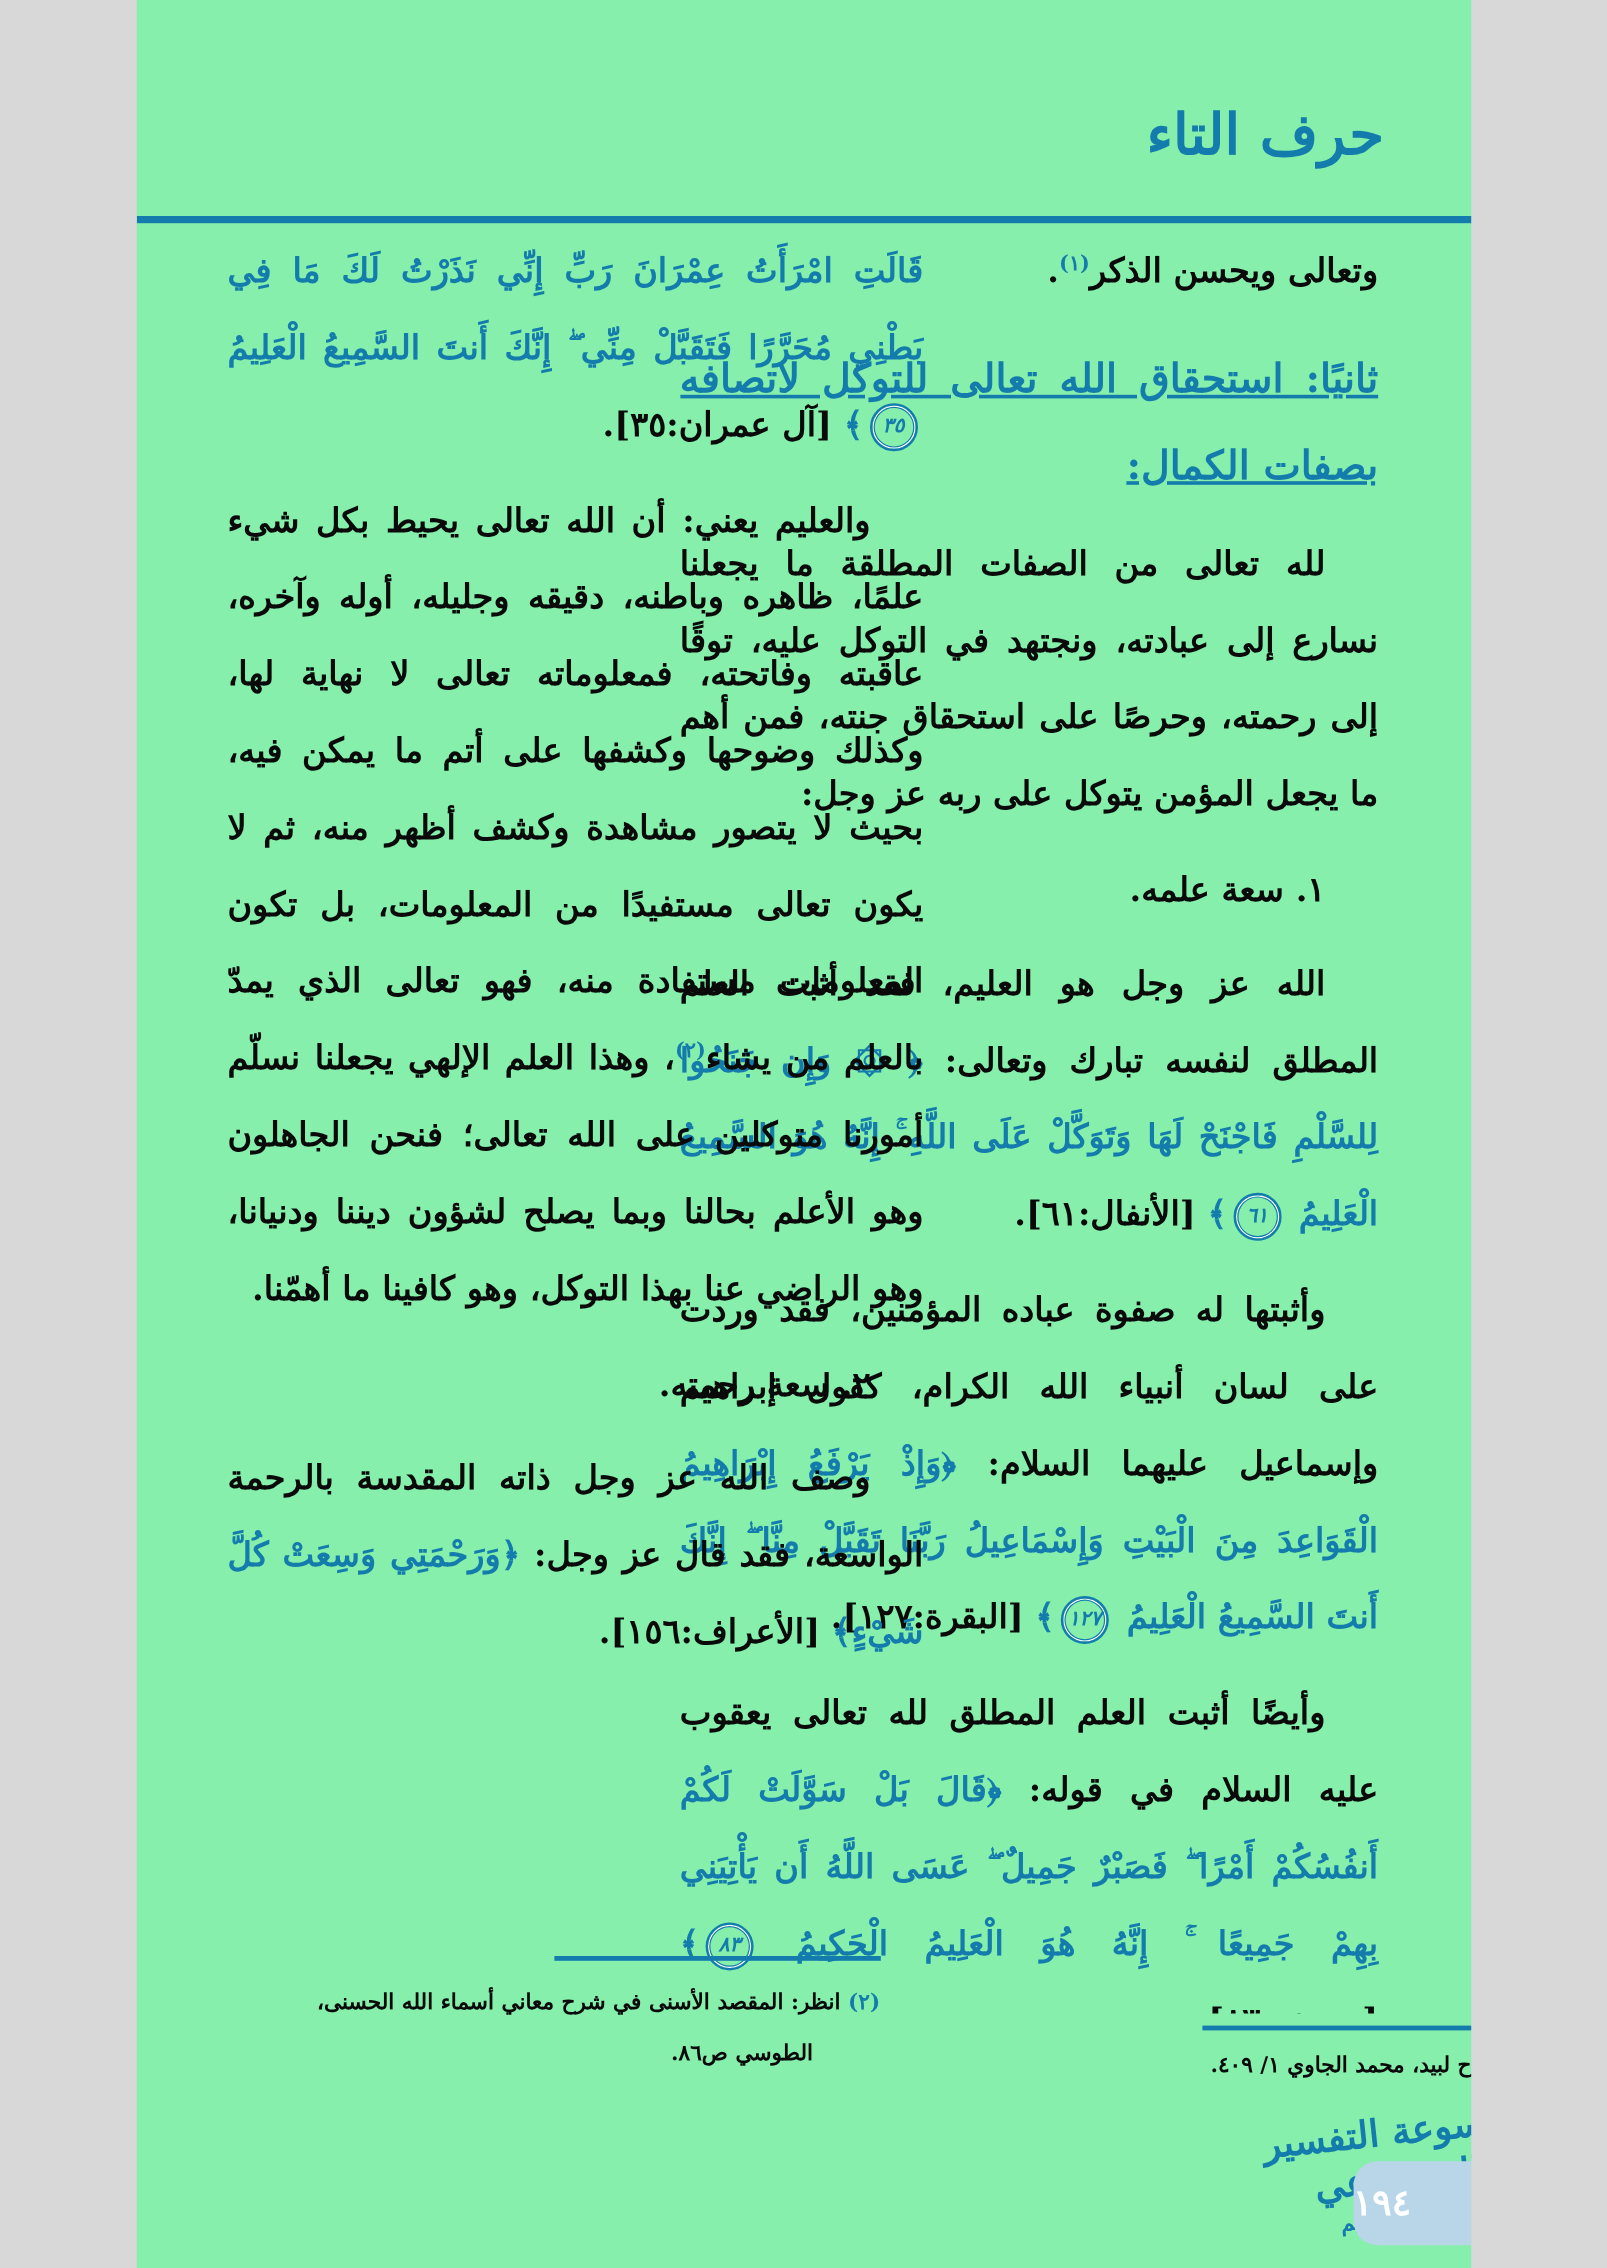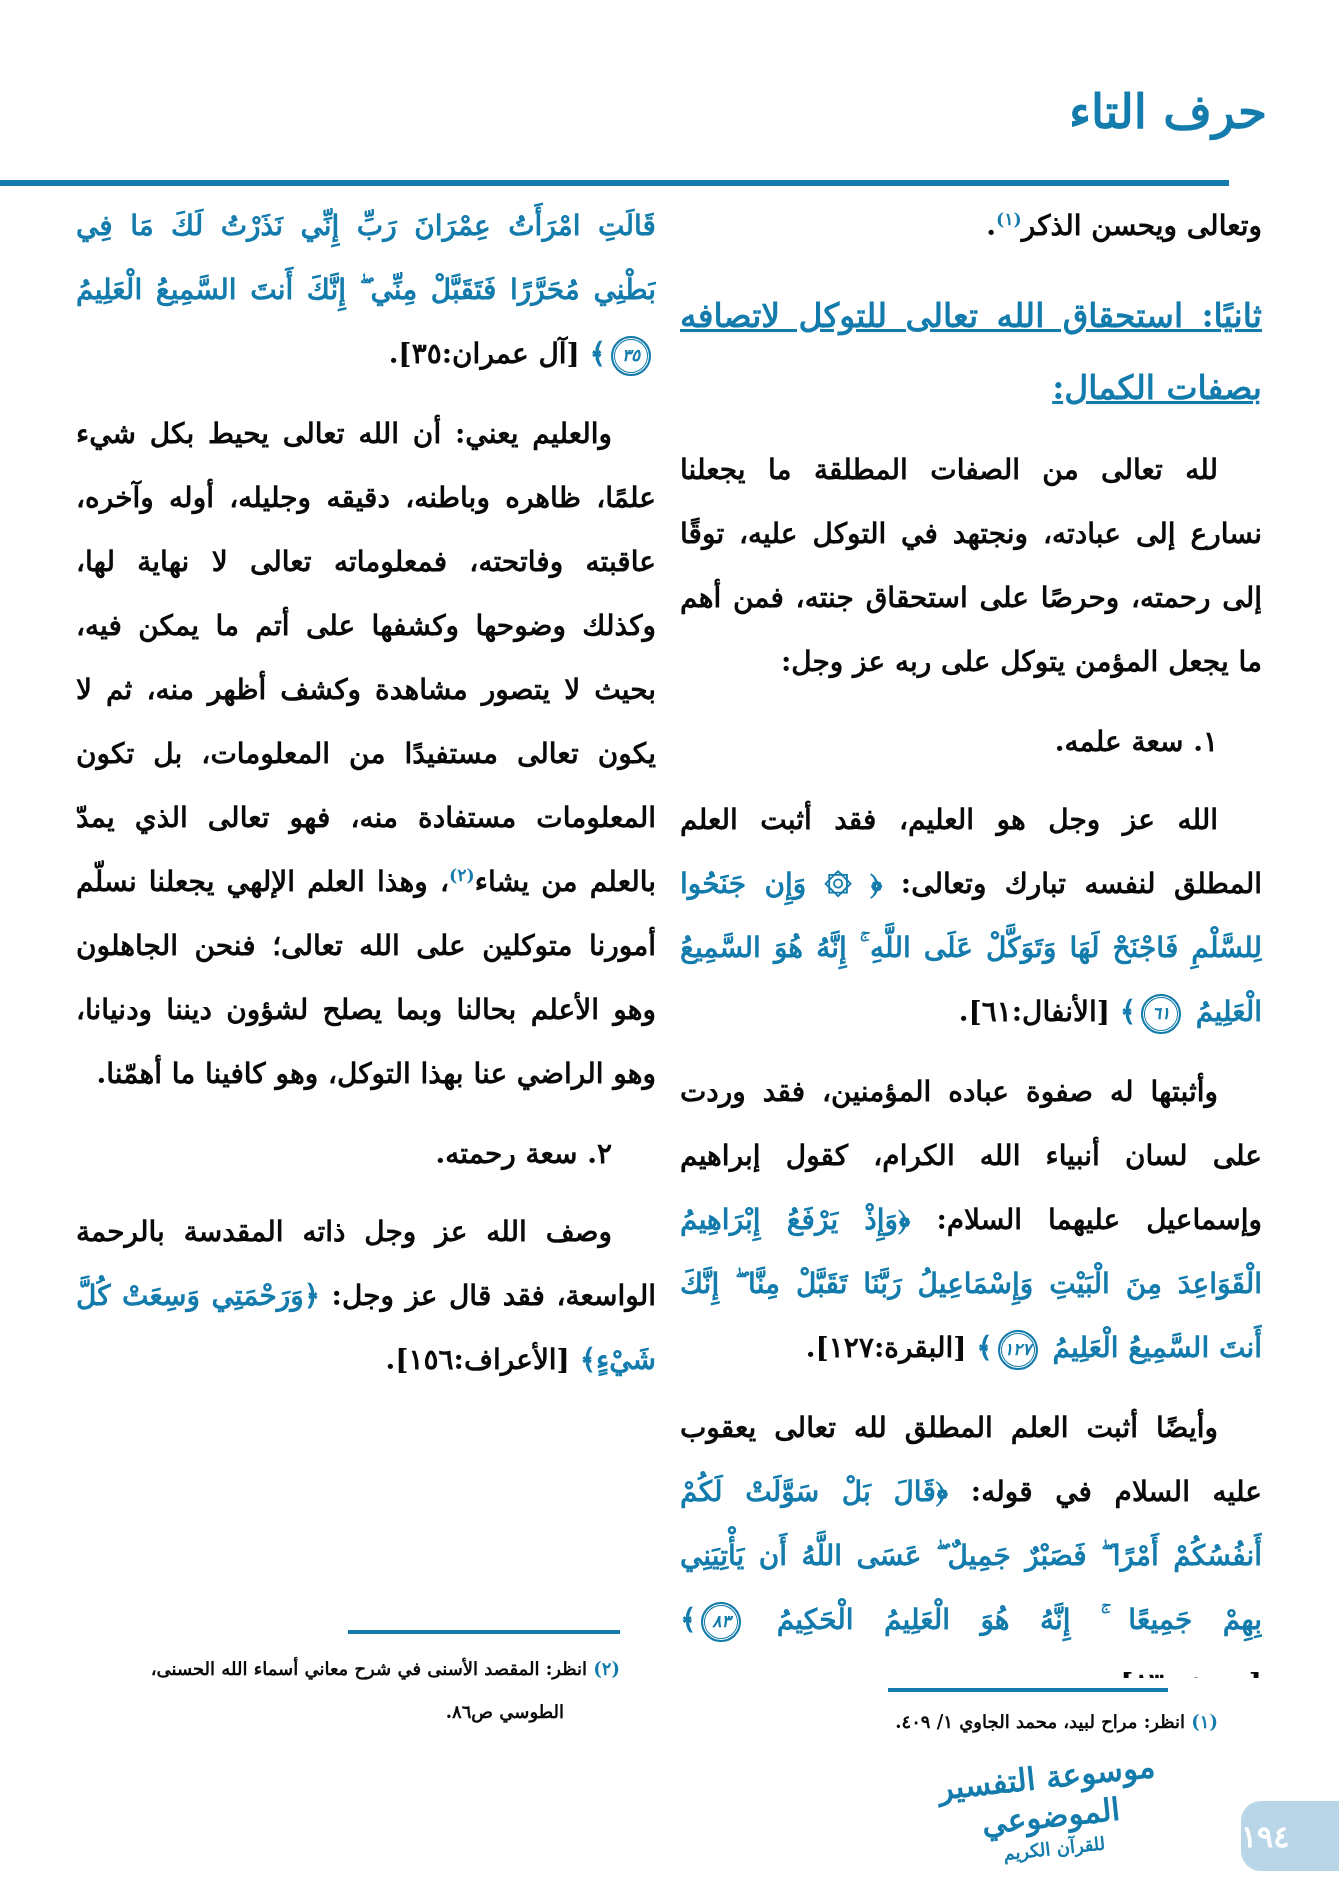--- a/index.html
+++ b/index.html
@@ -4,22 +4,22 @@
 <style>
   :root{
     --accent:#147CAC;
     --tab-bg:#B8D6E8;
     --ink:#0a0a0a;
   }
   *{margin:0;padding:0;box-sizing:border-box;}
   html,body{background:#d8d8d8;}
   body{font-family:"DejaVu Serif","Liberation Serif",serif;}
   #page{
-    position:relative;width:1339px;height:1890px;margin:0 auto;
-    background:#ffffff;overflow:hidden;direction:rtl;color:var(--ink);
+    position:relative;width:1112px;height:1890px;margin:0 auto;
+    background:#86efac;overflow:hidden;direction:rtl;color:var(--ink);
   }
   
   .chapter-title{
     position:absolute;top:84px;right:72px;
     font-size:47px;font-weight:700;color:var(--accent);
     letter-spacing:-1px;
   }
   .header-rule{
     position:absolute;top:180px;left:0;width:1229px;height:6px;
     background:var(--accent);

